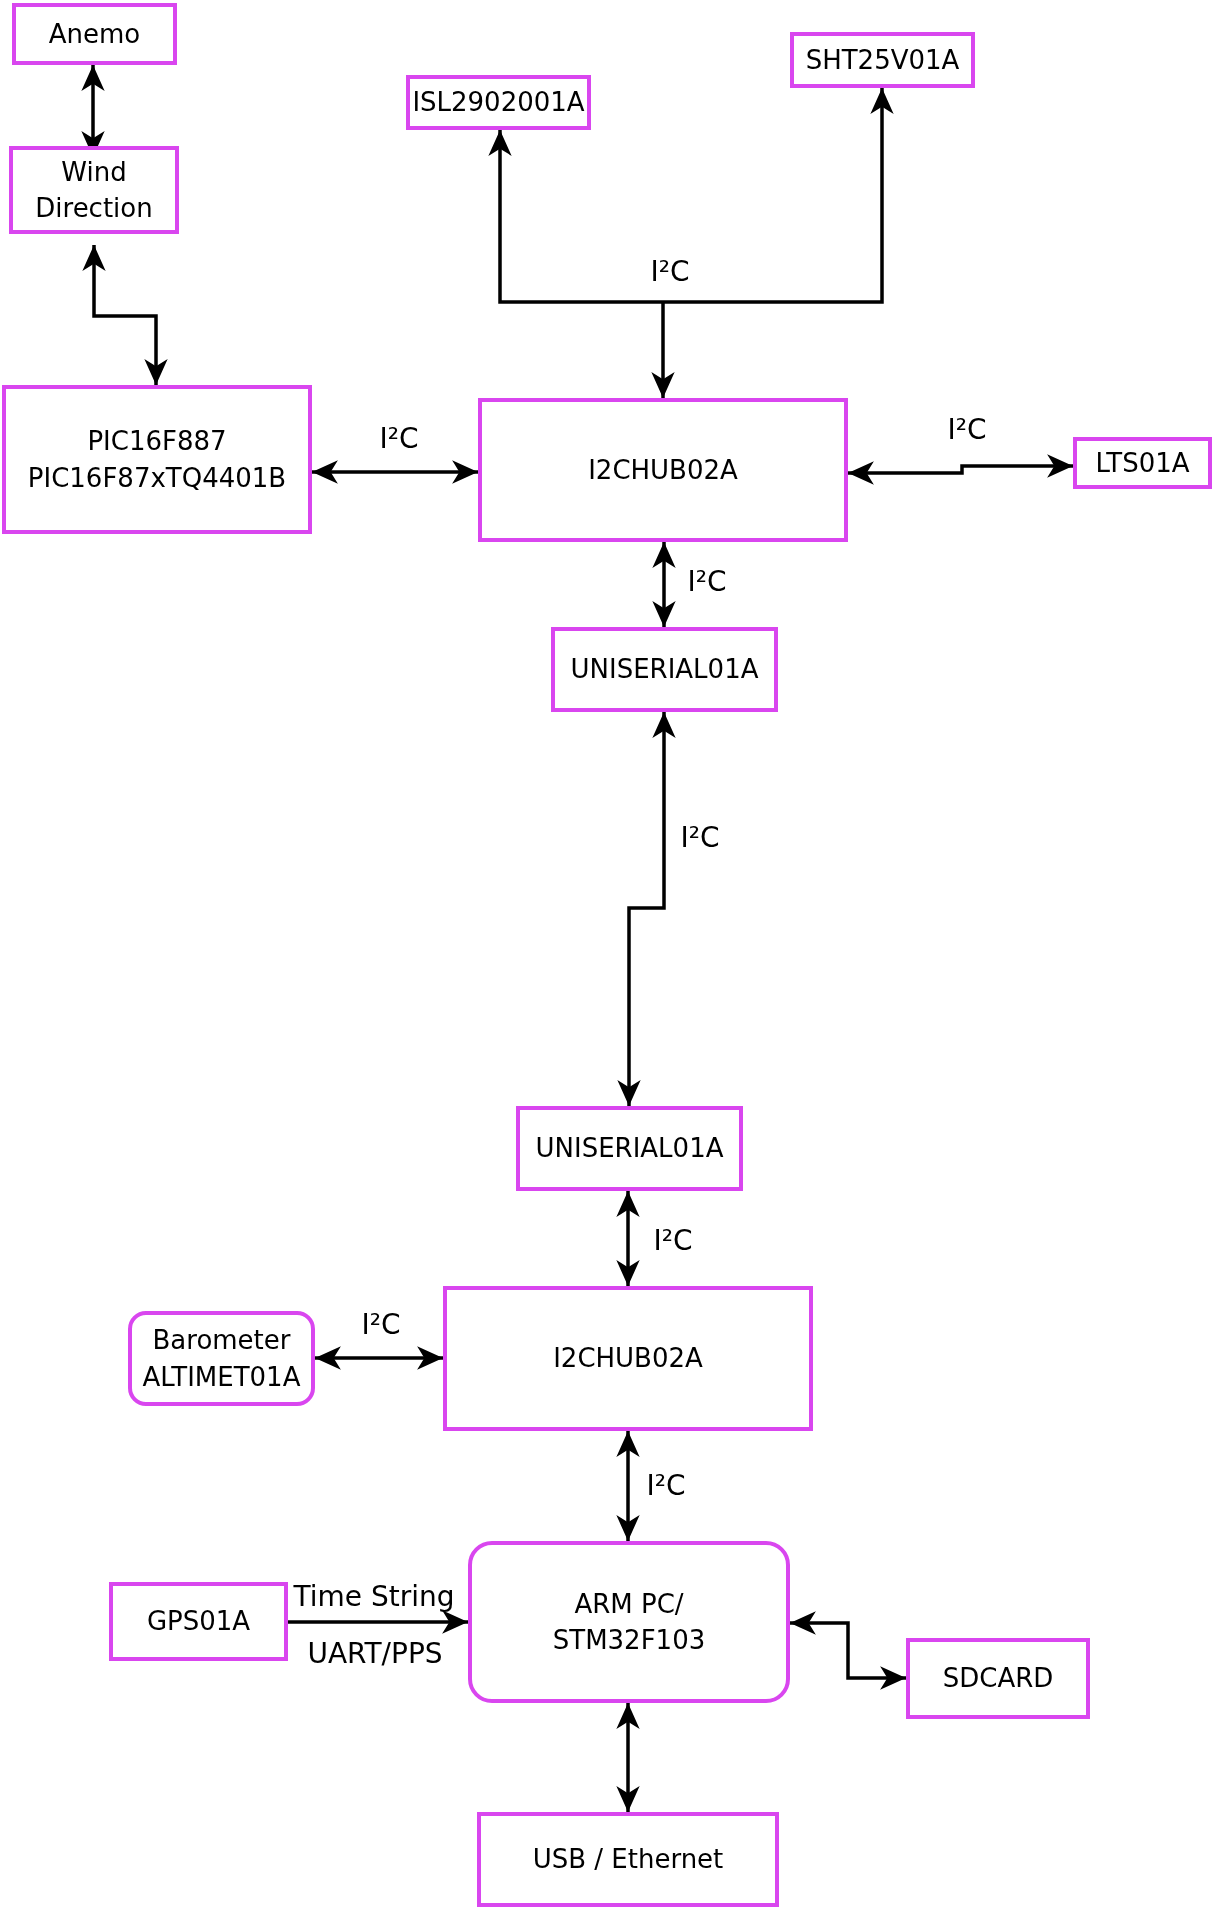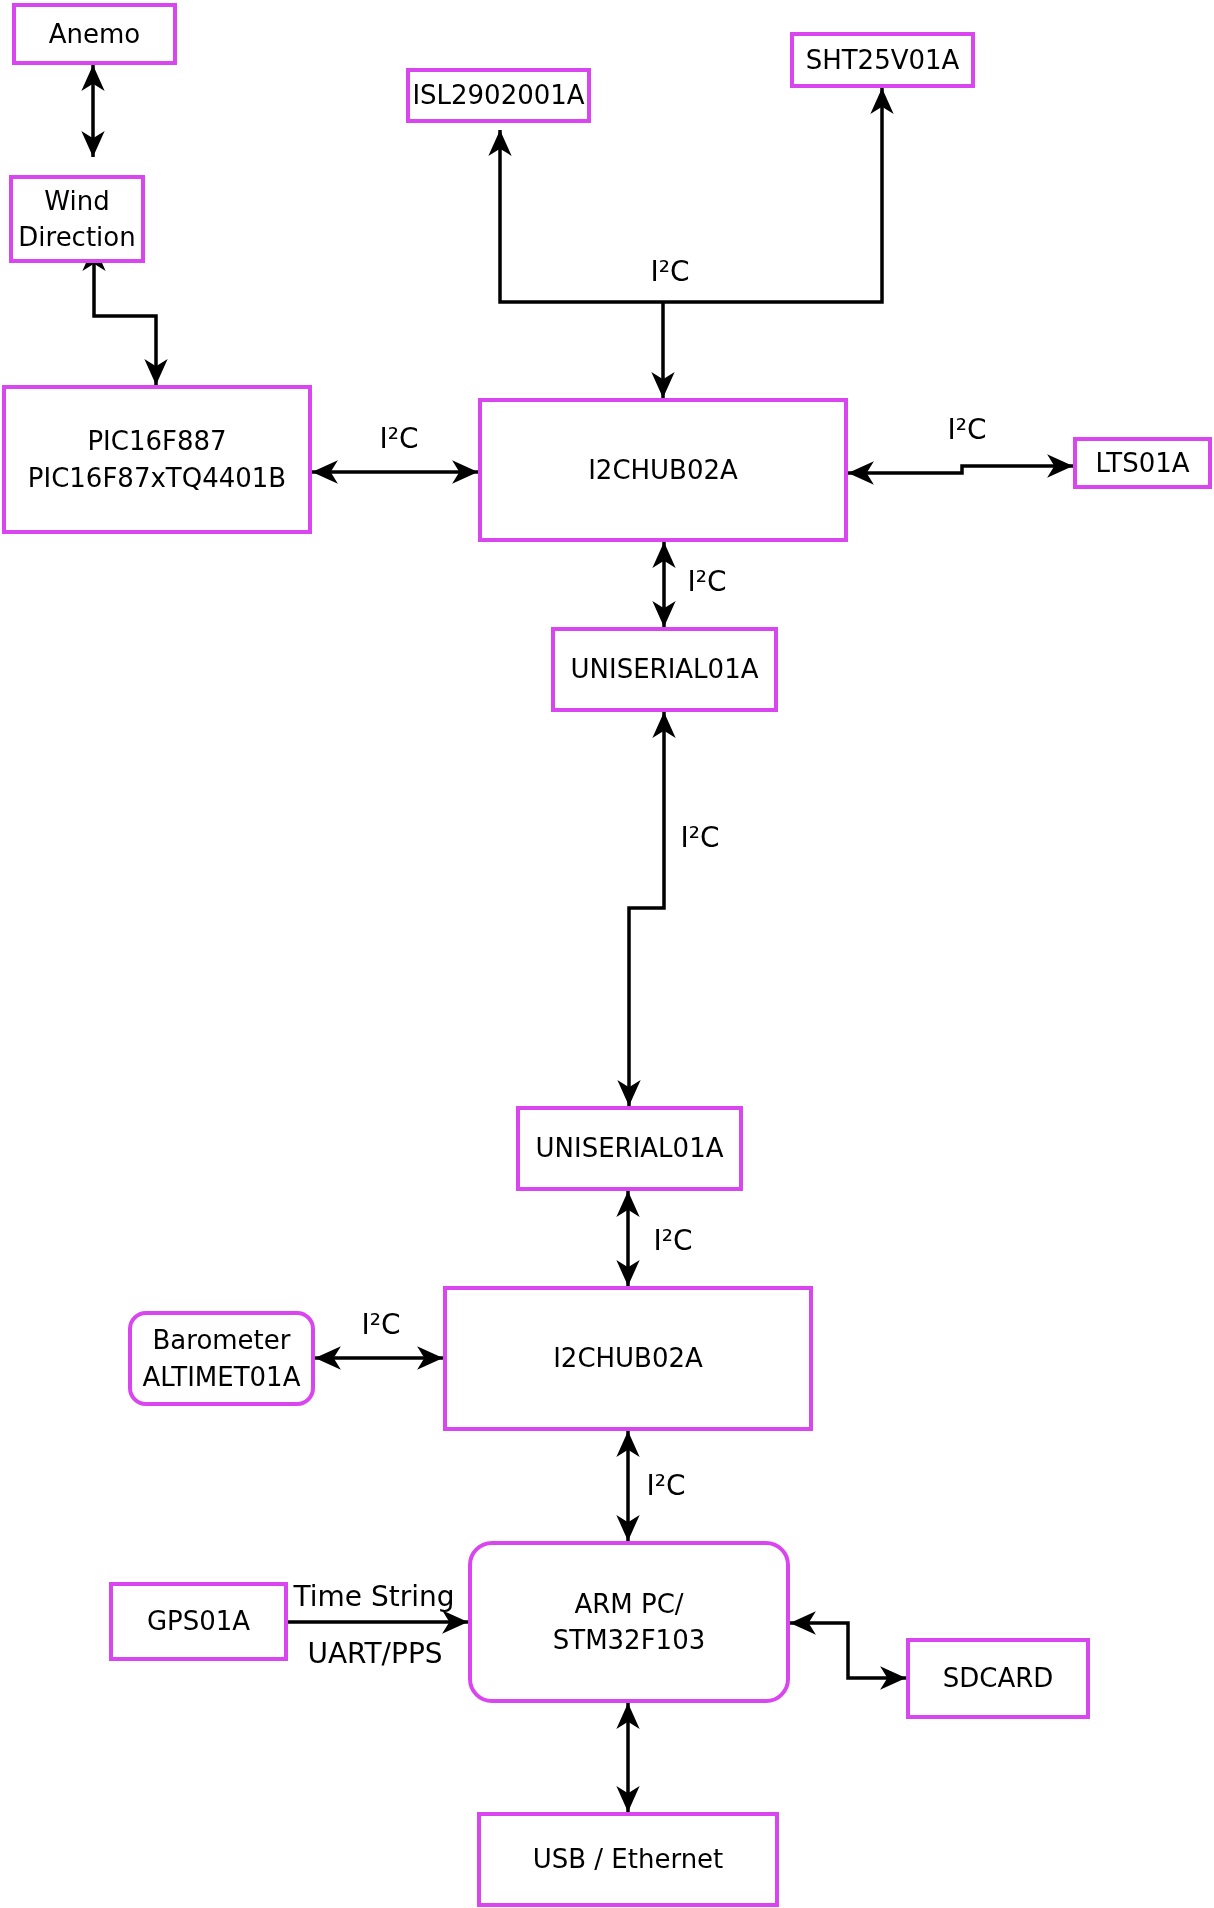--- a/index.html
+++ b/index.html
@@ -69,29 +69,29 @@
         <polyline points="628,1431 628,1541" fill="none" stroke="#000000" stroke-width="3.5" marker-start="url(#arrowhead)" marker-end="url(#arrowhead)"></polyline>
         <polyline points="288,1622 468,1622" fill="none" stroke="#000000" stroke-width="3.5" marker-end="url(#arrowhead)"></polyline>
         <polyline points="790,1623 848,1623 848,1678 906,1678" fill="none" stroke="#000000" stroke-width="3.5" marker-start="url(#arrowhead)" marker-end="url(#arrowhead)"></polyline>
         <polyline points="628,1703 628,1812" fill="none" stroke="#000000" stroke-width="3.5" marker-start="url(#arrowhead)" marker-end="url(#arrowhead)"></polyline>
       </g>
   </svg>
   <div id="nodes">
       <div class="node" style="left: 12px; top: 3px; width: 165px; height: 62px;">
         <div>Anemo</div>
       </div>
-      <div class="node" style="left: 9px; top: 175px; width: 136px; height: 88px; text-align: right;">
+      <div class="node" style="left: 9px; top: 146px; width: 170px; height: 88px; text-align: right;">
         <div>Wind</div>
         <div>Direction</div>
       </div>
       <div class="node" style="left: 2px; top: 385px; width: 310px; height: 149px;">
         <div>PIC16F887</div>
         <div>PIC16F87xTQ4401B</div>
       </div>
-      <div class="node" style="left: 406px; top: 68px; width: 185px; height: 55px;">
+      <div class="node" style="left: 406px; top: 75px; width: 185px; height: 55px;">
         <div>ISL2902001A</div>
       </div>
       <div class="node" style="left: 790px; top: 32px; width: 185px; height: 56px;">
         <div>SHT25V01A</div>
       </div>
       <div class="node" style="left: 478px; top: 398px; width: 370px; height: 144px;">
         <div>I2CHUB02A</div>
       </div>
       <div class="node" style="left: 1073px; top: 437px; width: 139px; height: 52px;">
         <div>LTS01A</div>

